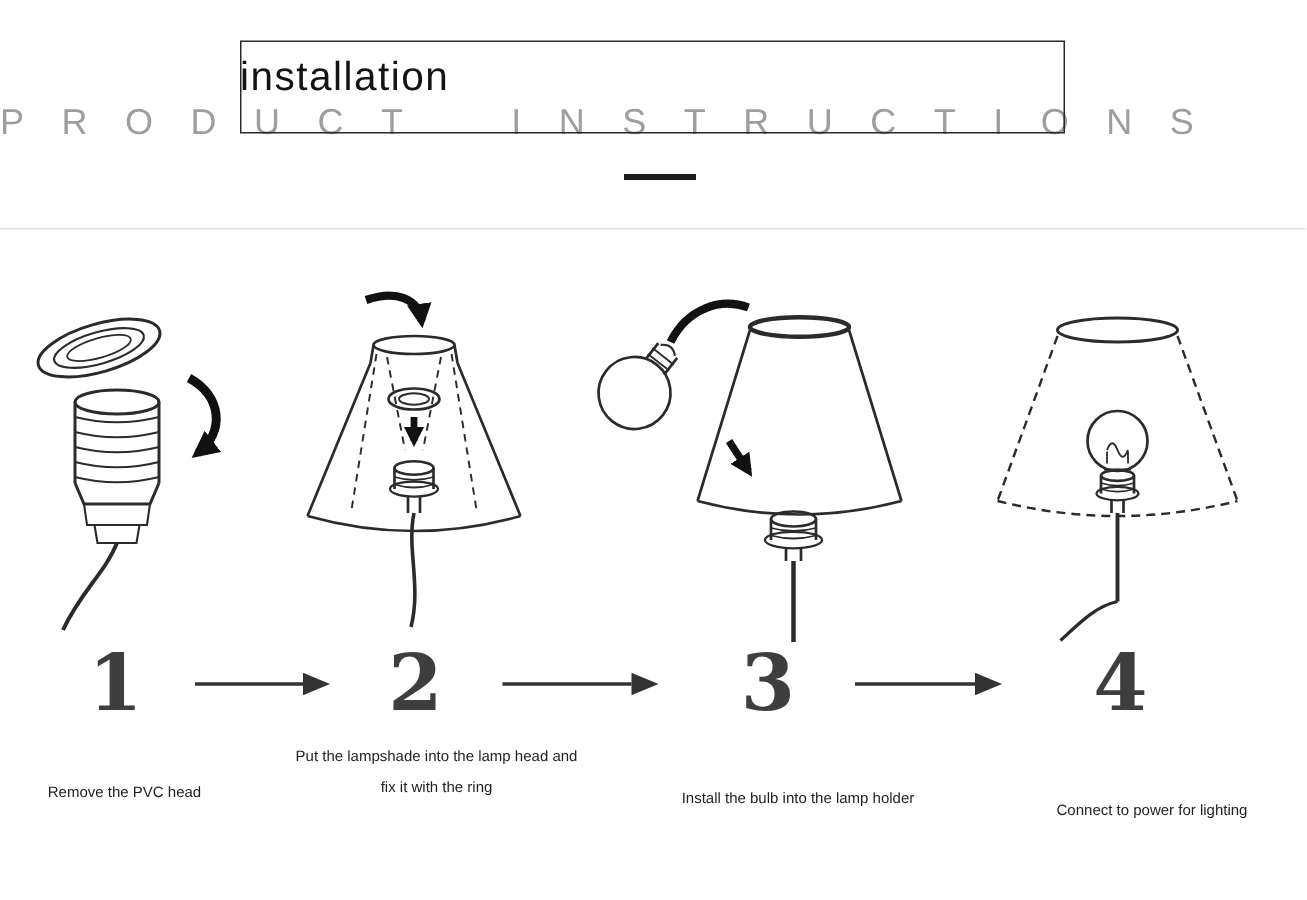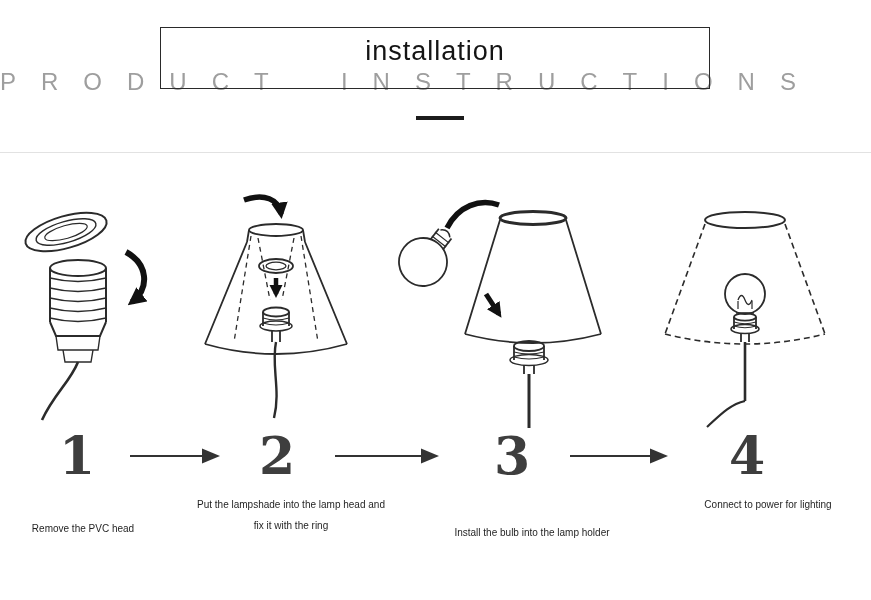--- a/index.html
+++ b/index.html
@@ -12,21 +12,21 @@
   .bg-letters{
     left:0;right:0;top:68px;text-align:left;white-space:nowrap;
     font-size:24px;color:#9e9e9e;letter-spacing:25px;word-spacing:16px;
     font-family:"Liberation Sans",sans-serif;
   }
   .title-box{
     left:160px;top:27px;width:550px;height:62px;
     border:1.5px solid #2a2a2a;background:transparent;box-sizing:border-box;
   }
   .title-text{
-    left:160px;top:36px;width:550px;text-align:center;
+    left:160px;top:36px;width:550px;text-align:left;
     font-size:27px;color:#141414;letter-spacing:1px;
   }
   .title-underline{left:416px;top:116px;width:48px;height:4px;background:#1c1c1c;}
   .divider{left:0;top:152px;width:871px;height:1px;background:#e2e2e2;}
   
   .illus{pointer-events:none;}
   .step-number{
     width:54px;text-align:center;font-family:"DejaVu Serif",serif;
     font-weight:bold;font-size:52px;color:#3e3e3e;line-height:1;
   }
@@ -185,15 +185,15 @@
     <svg width="102" height="24" viewBox="0 0 102 24">
       <line x1="2" y1="12" x2="82" y2="12" stroke="#333" stroke-width="2.2"></line>
       <polygon points="82,4.5 100,12 82,19.5" fill="#333"></polygon>
     </svg>
   </div>
   <div class="abs step-number" style="left:720px;top:430px;">4</div>
 
   <div class="abs caption" style="left:8px;top:518px;width:150px;">Remove the PVC head</div>
   <div class="abs caption" style="left:192px;top:494px;width:198px;">Put the lampshade into the lamp head and fix it with the ring</div>
   <div class="abs caption" style="left:423px;top:522px;width:218px;">Install the bulb into the lamp holder</div>
-  <div class="abs caption" style="left:672px;top:494px;width:192px;">Connect to power for lighting</div>
+  <div class="abs caption" style="left:672px;top:530px;width:192px;">Connect to power for lighting</div>
 
 </div>
 
 </body></html>

